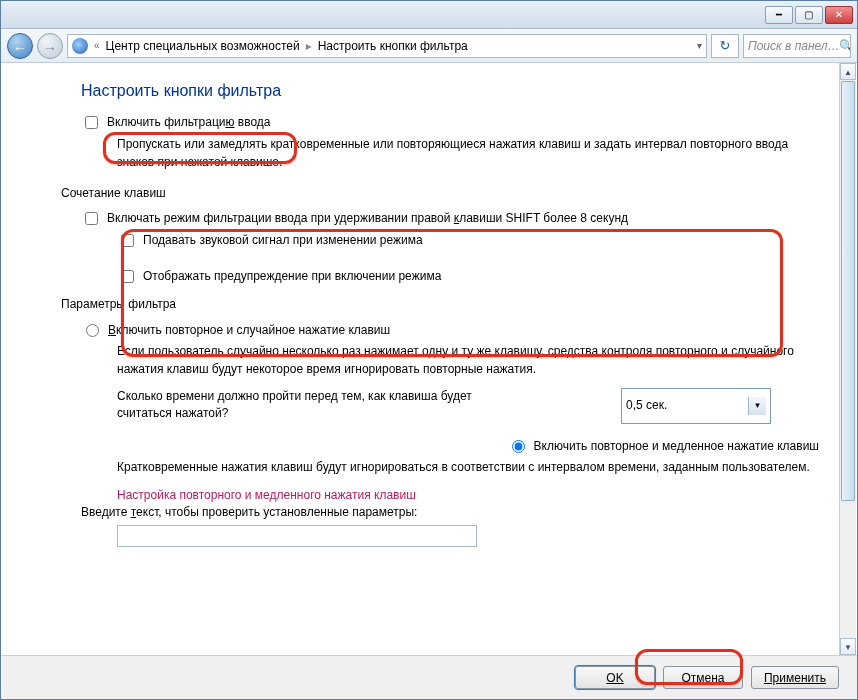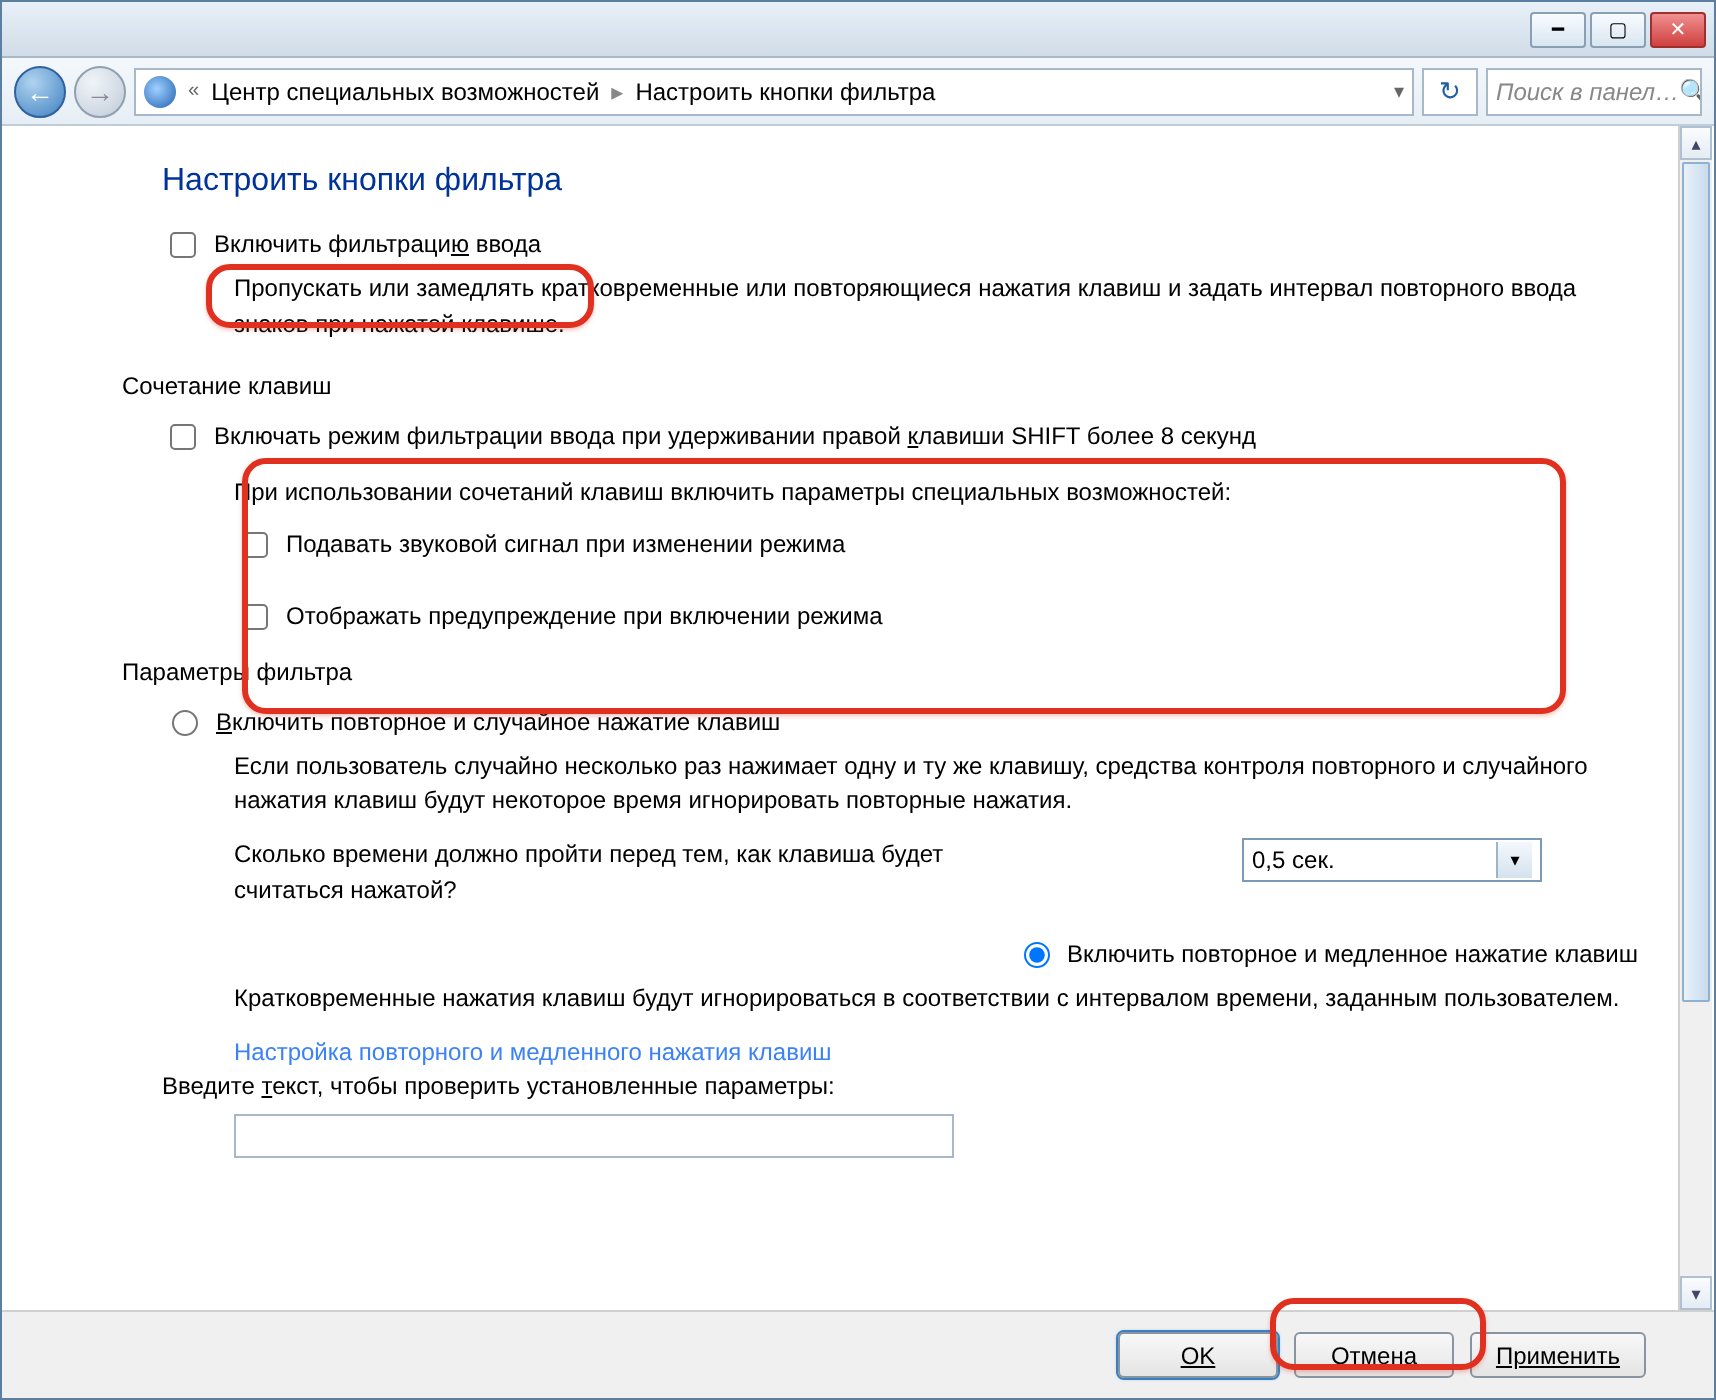--- a/index.html
+++ b/index.html
@@ -155,26 +155,26 @@
   .h1 {
     color: #003399;
     font-size: 16px;
     margin-bottom: 12px;
   }
   .row { display: flex; align-items: flex-start; gap: 6px; margin-bottom: 4px; }
   .row input[type=checkbox], .row input[type=radio] { margin-top: 2px; }
   .desc { margin-left: 36px; color: #000; margin-bottom: 14px; }
   .section-label { margin: 10px 0 8px -20px; color: #000; }
   .indent1 { margin-left: 36px; }
-  .link { color: #3b82f6; cursor: pointer; }
+  .link { color: #be185d; cursor: pointer; }
   .dropdown {
     position: absolute;
     right: 48px;
     width: 150px;
-    height: 22px;
+    height: 36px;
     border: 1px solid #7a9ab8;
     background: #fff;
     display: flex;
     align-items: center;
     padding: 0 4px;
     font-size: 12px;
   }
   .dropdown .ddbtn {
     margin-left: auto;
     width: 18px; height: 18px;
@@ -193,21 +193,21 @@
   }
   .footer {
     position: absolute;
     left: 0; right: 0; bottom: 0;
     height: 44px;
     background: #f0f0f0;
     border-top: 1px solid #d0d0d0;
     display: flex;
     align-items: center;
     justify-content: flex-end;
-    padding: 0 34px;
+    padding: 0 18px;
     gap: 8px;
   }
   .btn {
     min-width: 80px;
     height: 23px;
     border: 1px solid #8895a0;
     background: linear-gradient(#f8f8f8, #e4e4e4);
     border-radius: 3px;
     font-size: 12px;
     display: flex;
@@ -281,21 +281,20 @@
       <label><span>Включить фильтраци</span><u class="dotted">ю</u><span> ввода</span></label>
     </div>
     <div class="desc">Пропускать или замедлять кратковременные или повторяющиеся нажатия клавиш и задать интервал повторного ввода знаков при нажатой клавише.</div>
 
     <div class="section-label">Сочетание клавиш</div>
 
     <div class="row">
       <input type="checkbox" style="">
       <label><span>Включать режим фильтрации ввода при удерживании правой </span><u>к</u><span>лавиши SHIFT более 8 секунд</span></label>
     </div>
-    <div class="indent1" style="margin-top:10px; margin-bottom:8px;">При использовании сочетаний клавиш включить параметры специальных возможностей:</div>
     <div class="row indent1" style="margin-bottom:18px;">
       <input type="checkbox" style="">
       <label>Подавать звуковой сигнал при изменении режима</label>
     </div>
     <div class="row indent1">
       <input type="checkbox" style="">
       <label>Отображать предупреждение при включении режима</label>
     </div>
 
     <div class="section-label">Параметры фильтра</div>

